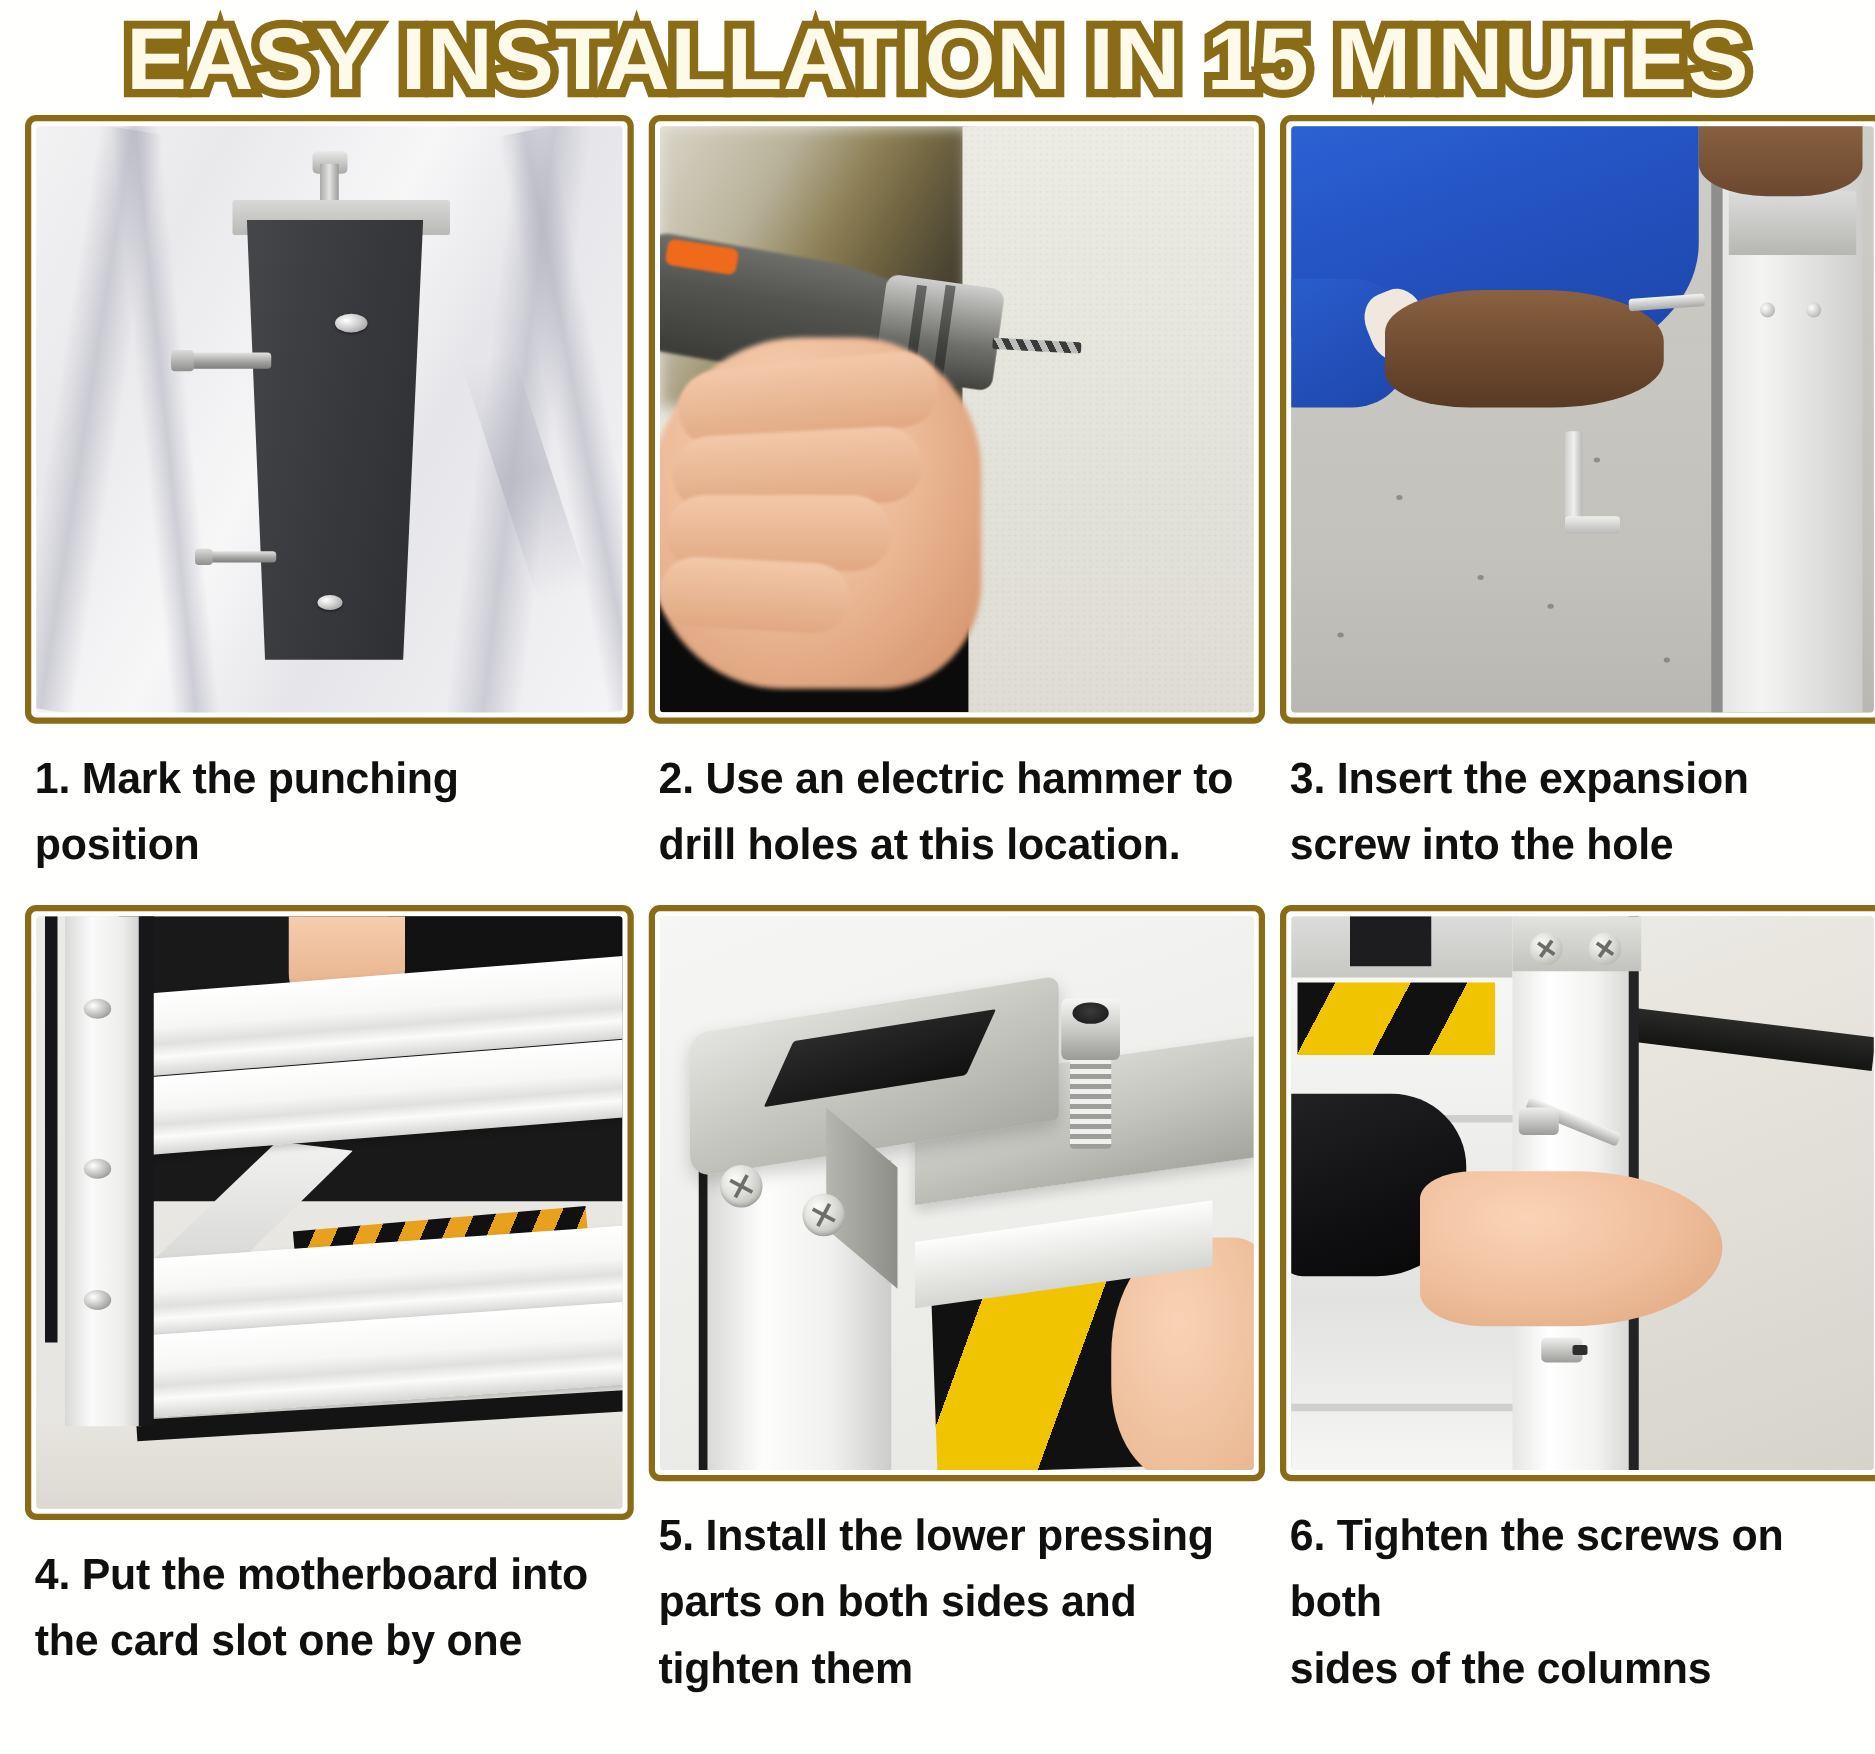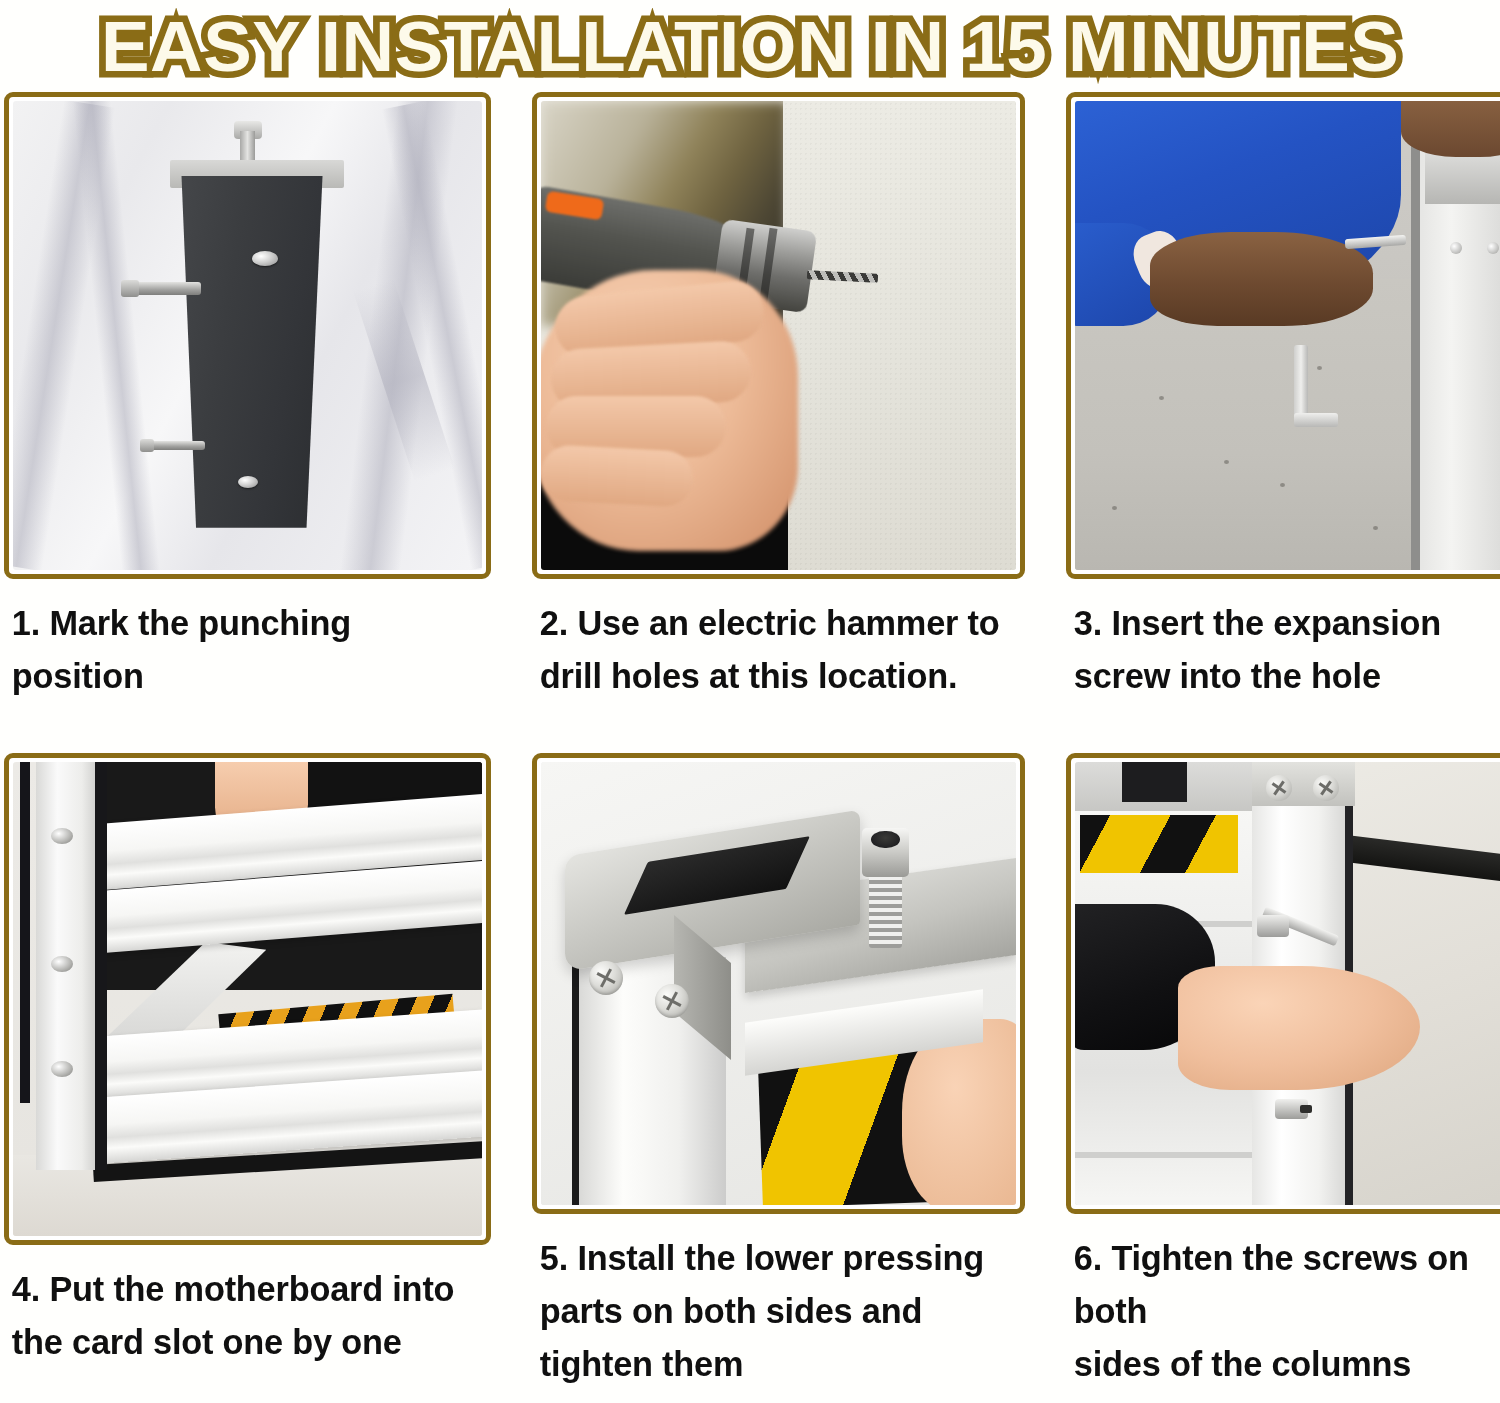--- a/index.html
+++ b/index.html
@@ -40,23 +40,22 @@
     text-align: center;
   }
 
   
   .steps-grid {
     display: grid;
     grid-template-columns: 499px 505px 496px;
     grid-template-rows: 632px 637px;
     column-gap: 0px;
     row-gap: 0px;
-    padding: 0 0 0 4px;
+    padding: 0 0 0 20px;
     box-sizing: border-box;
-    gap: 29px;
   }
   .step {
     display: flex;
     flex-direction: column;
     box-sizing: border-box;
     padding-right: 12px;
   }
 
   .photo-frame {
     border: 5px solid #8a6c16;

